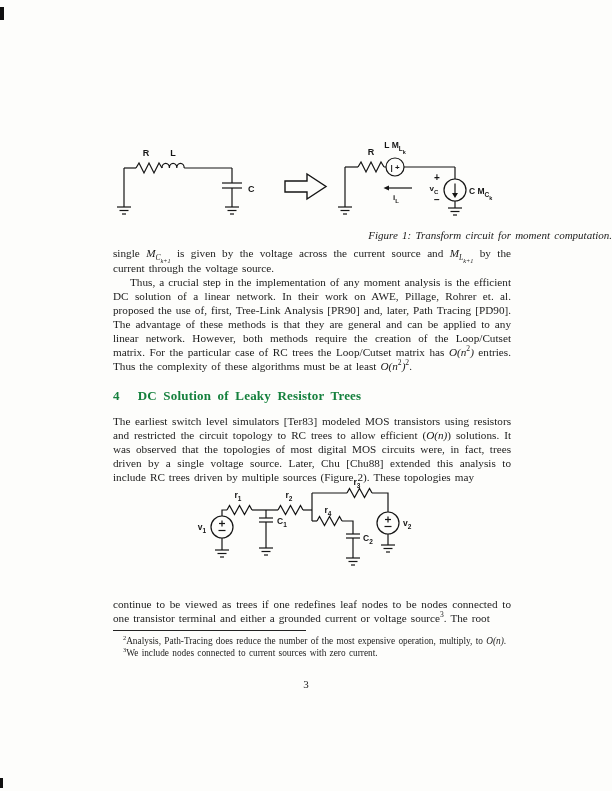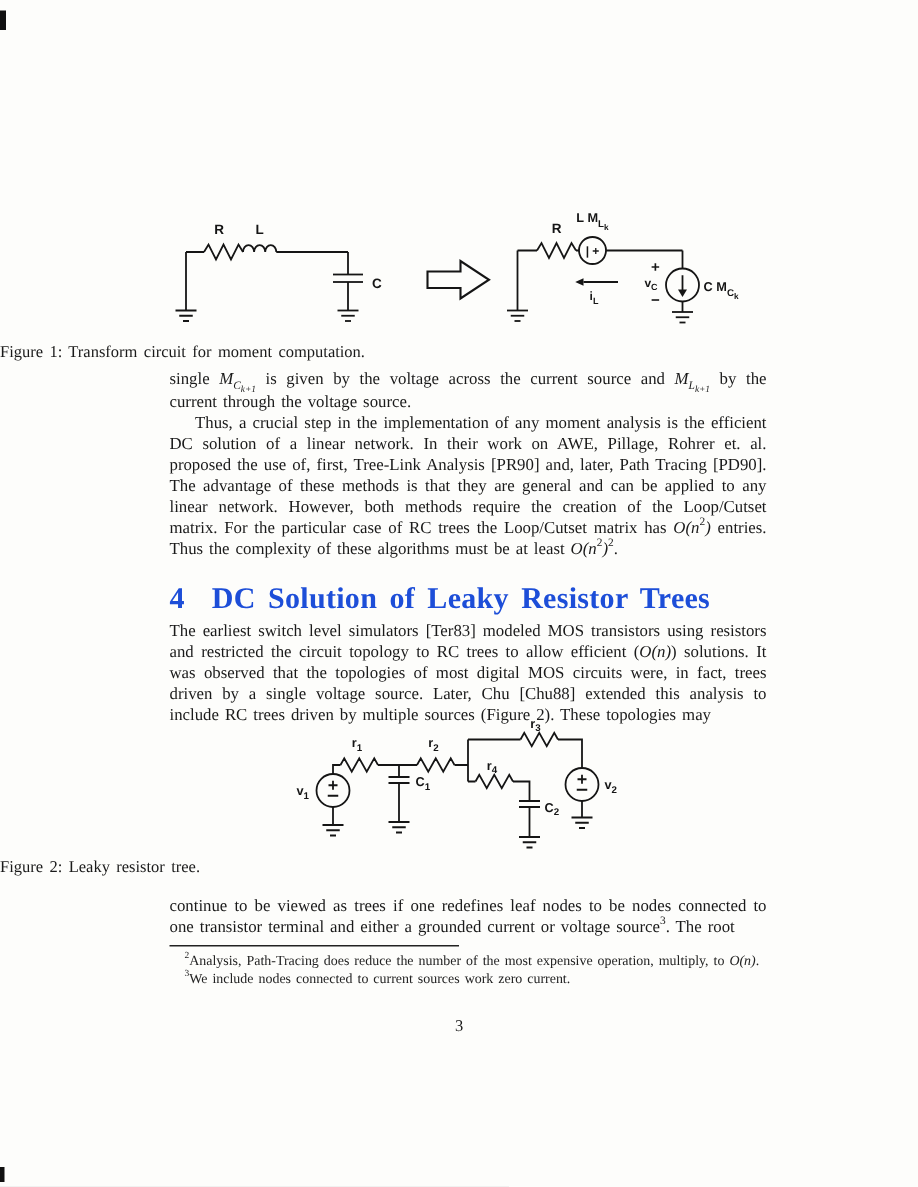--- a/index.html
+++ b/index.html
@@ -20,29 +20,30 @@
     color:#1a1a1a;
   }
   .textblock p{margin:0;}
   .textblock p.indent{text-indent:17px;}
   .mi{font-style:italic;}
   sub{font-size:0.68em;line-height:0;}
   sub sub{font-size:0.82em;}
   sup{font-size:0.68em;line-height:0;}
   .caption{
     position:absolute;left:0;right:0;
-    text-align:left;
+    text-align:right;
     font-size:11px;color:#1a1a1a;
     word-spacing:1.5px;
+    font-style:italic;
   }
   #section-heading{
     position:absolute;left:113px;top:388px;
-    font-size:20px;font-weight:bold;
+    font-size:13px;font-weight:bold;
     letter-spacing:.2px;word-spacing:3px;
-    color:#1d4ed8;
+    color:#15803d;
     font-family:Liberation Serif, serif;
   }
   #section-heading .secnum{margin-right:18px;}
   #footnote-rule{
     position:absolute;left:113px;top:630px;
     width:193px;height:0;
     border-top:1.2px solid #222;
   }
   .footnotes{
     position:absolute;left:113px;top:635px;width:400px;
@@ -228,27 +229,26 @@
     <text x="61" y="52" font-size="8.5" text-anchor="end"><tspan>v</tspan><tspan dy="2.5" font-size="6.5">1</tspan></text>
     <text x="93" y="20" font-size="8.5" text-anchor="middle"><tspan>r</tspan><tspan dy="2.5" font-size="6.5">1</tspan></text>
     <text x="132" y="46" font-size="8.5"><tspan>C</tspan><tspan dy="2.5" font-size="6.5">1</tspan></text>
     <text x="144" y="20" font-size="8.5" text-anchor="middle"><tspan>r</tspan><tspan dy="2.5" font-size="6.5">2</tspan></text>
     <text x="212" y="7" font-size="8.5" text-anchor="middle"><tspan>r</tspan><tspan dy="2.5" font-size="6.5">3</tspan></text>
     <text x="183" y="35" font-size="8.5" text-anchor="middle"><tspan>r</tspan><tspan dy="2.5" font-size="6.5">4</tspan></text>
     <text x="218" y="63" font-size="8.5"><tspan>C</tspan><tspan dy="2.5" font-size="6.5">2</tspan></text>
     <text x="258" y="48" font-size="8.5"><tspan>v</tspan><tspan dy="2.5" font-size="6.5">2</tspan></text>
   </svg>
 
-  <div class="caption" style="top:572px;">Figure 2: Leaky resistor tree.</div>
 
   <div class="textblock" style="top:597px;font-family:Liberation Serif, serif;">
     <p><span>continue to be viewed as trees if one redefines leaf nodes to be nodes connected to one transistor terminal and either a grounded current or voltage source</span><sup>3</sup><span>.  The root</span></p>
   </div>
 
   <div id="footnote-rule"></div>
   <div class="footnotes">
     <p><sup>2</sup><span>Analysis, Path-Tracing does reduce the number of the most expensive operation, multiply, to </span><span class="mi">O(n)</span><span>.</span></p>
-    <p><sup>3</sup><span>We include nodes connected to current sources work zero current.</span></p>
+    <p><sup>3</sup><span>We include nodes connected to current sources with zero current.</span></p>
   </div>
 
   <div id="page-number">3</div>
 
 </div>
 
 </body></html>

